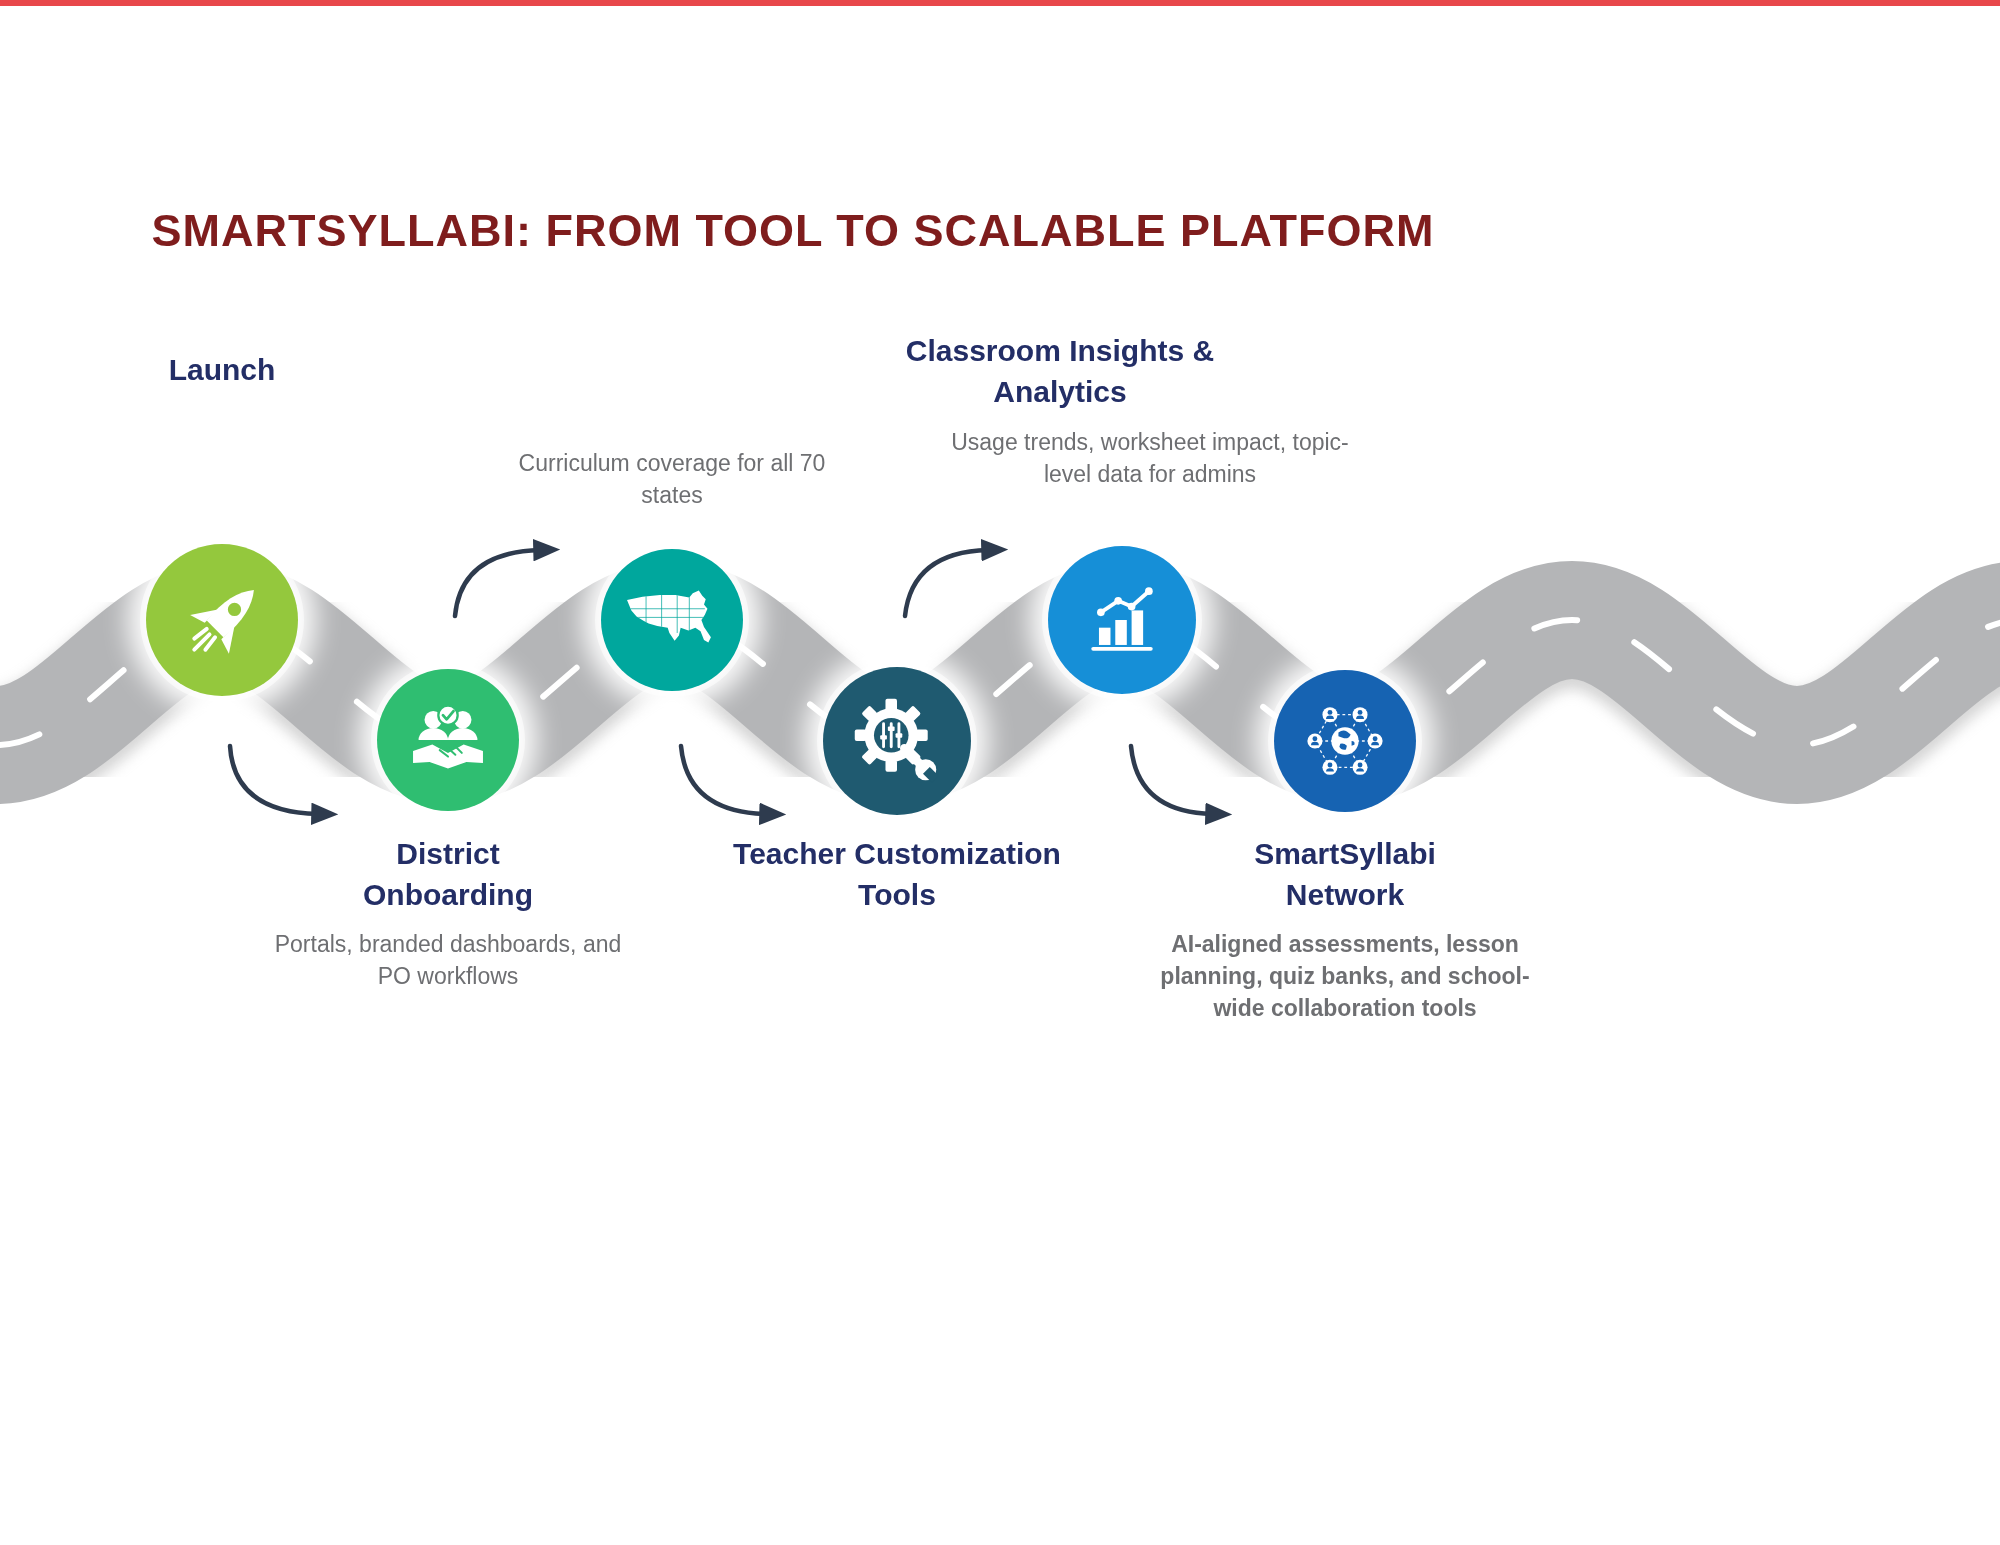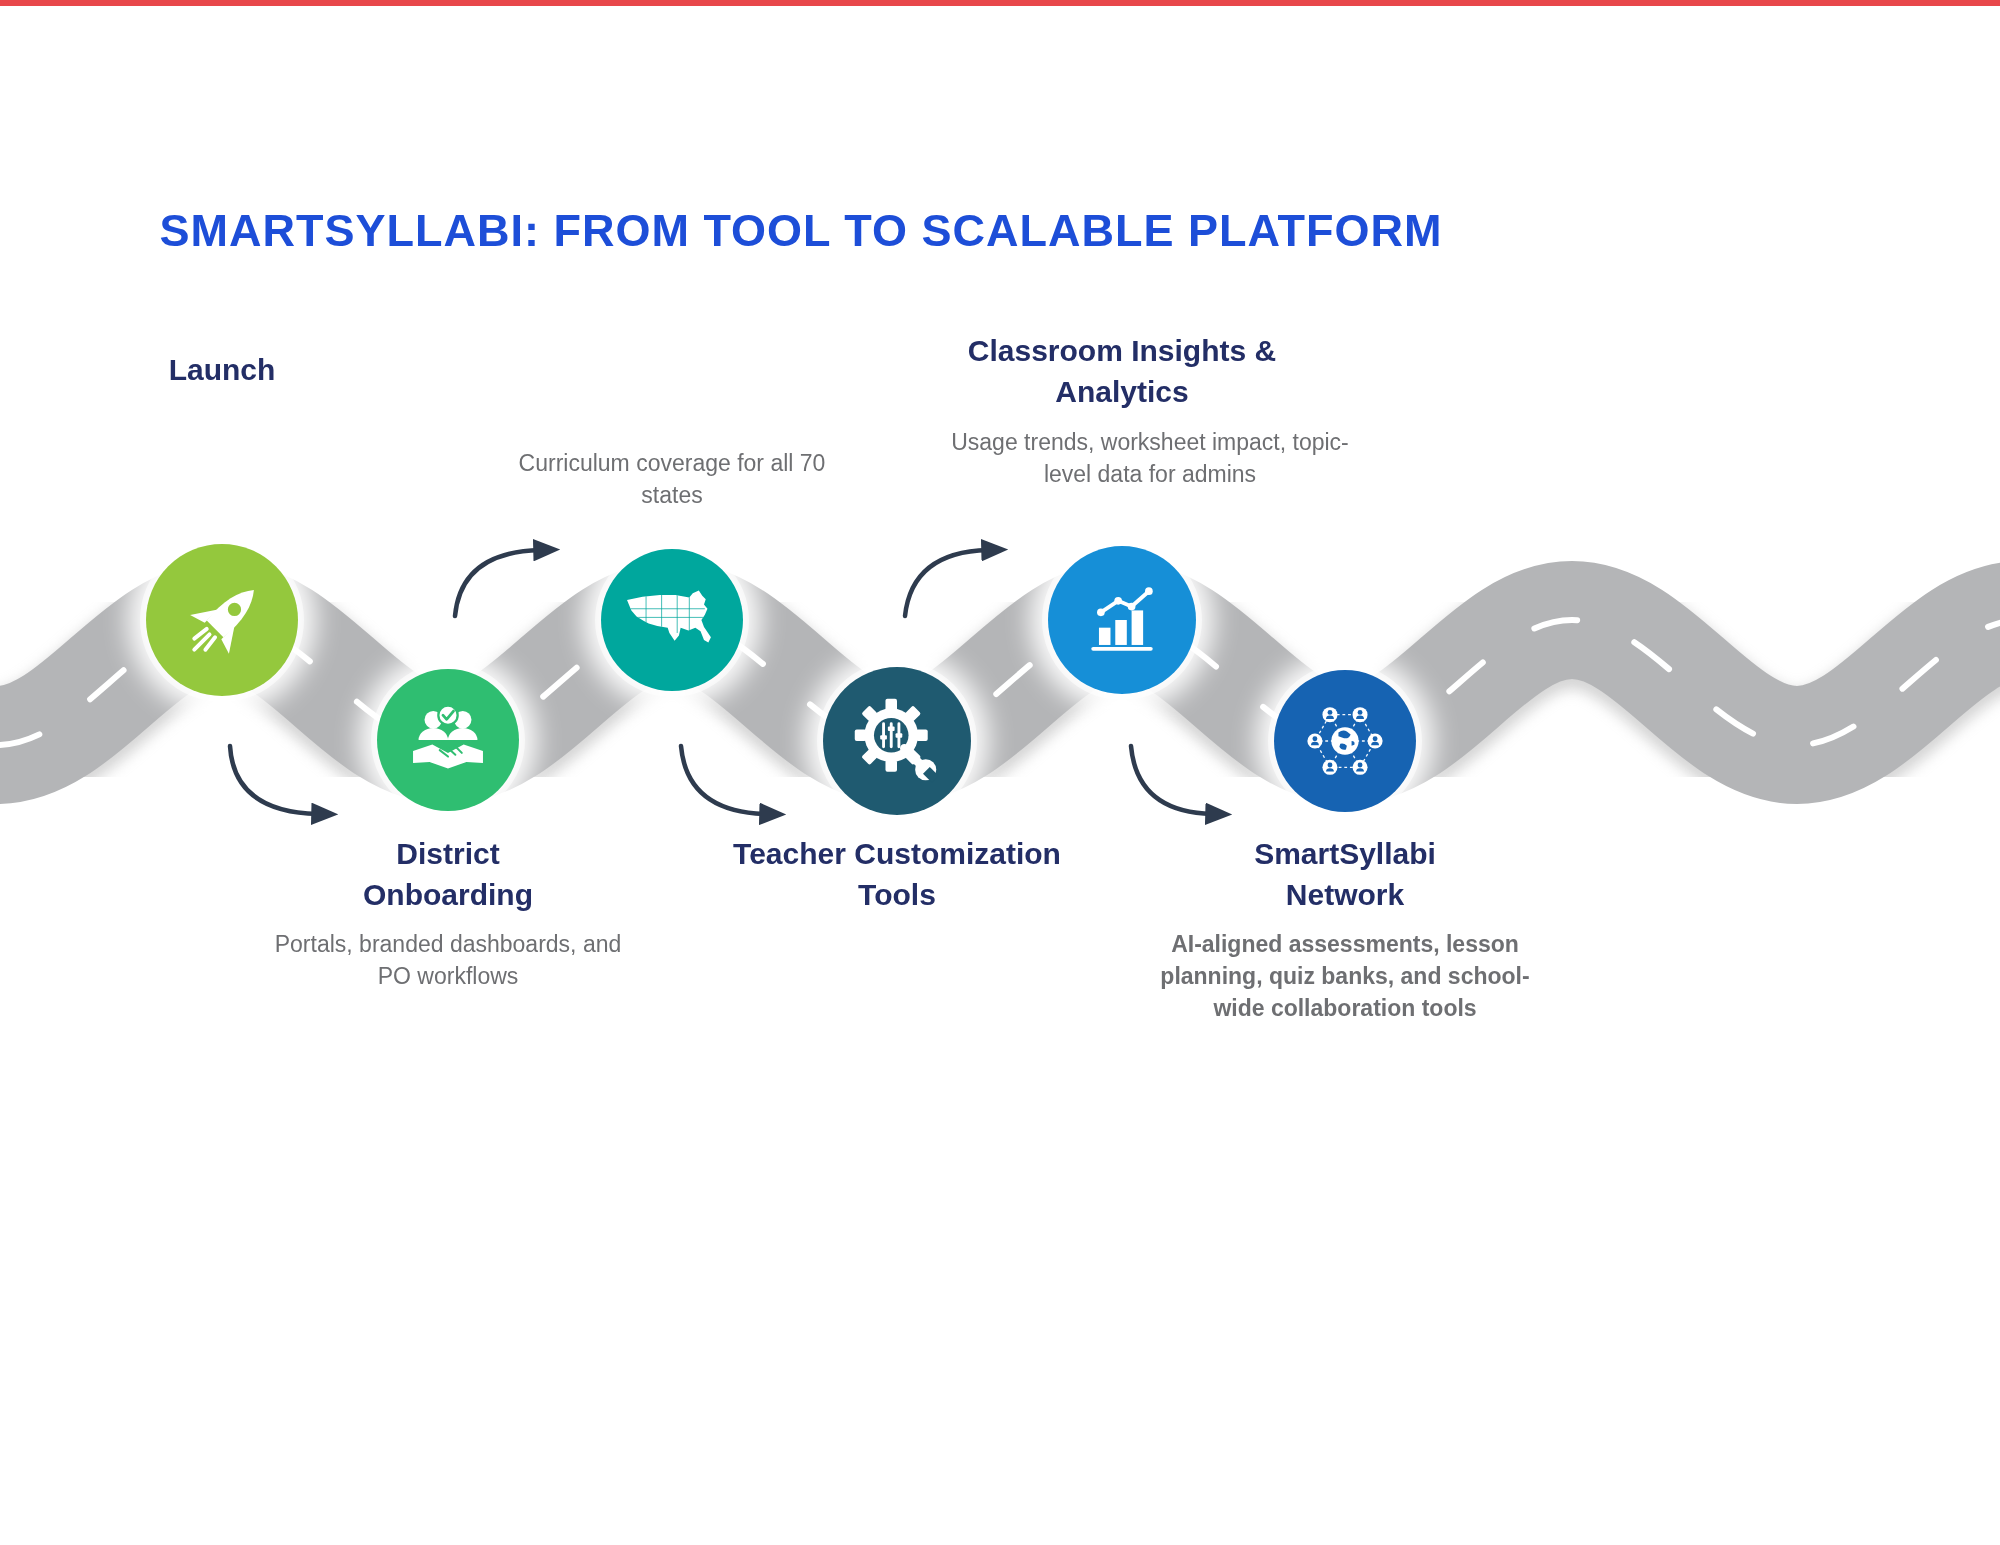--- a/index.html
+++ b/index.html
@@ -3,22 +3,22 @@
 <meta charset="utf-8">
 <style>
   html,body{margin:0;padding:0;}
   body{
     width:2000px;height:1545px;background:#ffffff;overflow:hidden;position:relative;
     font-family:"Liberation Sans", sans-serif;
   }
   .canvas{position:relative;width:2000px;height:1545px;background:#ffffff;}
   .top-strip{position:absolute;left:0;top:0;width:100%;height:6px;background:#e8474b;}
   .page-title{
-    position:absolute;left:12px;top:205px;width:1578px;margin:0;text-align:center;
-    font-size:45px;font-weight:bold;letter-spacing:1px;color:#1d4ed8;z-index:5;
+    position:absolute;left:4px;top:205px;width:1578px;margin:0;text-align:center;
+    font-size:45px;font-weight:bold;letter-spacing:1px;color:#7f1d1d;z-index:5;
   }
   .road-svg{position:absolute;left:0;top:0;width:2000px;height:1545px;z-index:1;}
   .node{
     position:absolute;transform:translate(-50%,-50%);border-radius:50%;
     display:flex;align-items:center;justify-content:center;z-index:3;
     box-shadow:0 0 0 6px rgba(255,255,255,0.55), 0 0 26px 18px rgba(255,255,255,0.95);
   }
   .node svg{display:block;}
   .m-title{
     position:absolute;transform:translateX(-50%);text-align:center;z-index:4;
@@ -175,21 +175,21 @@
           <circle cx="66" cy="75.6" r="2.6" fill="#1663b2"></circle>
           <path d="M61.8 82.5 a4.2 3.6 0 0 1 8.4 0 Z" fill="#1663b2"></path>
       </g>
     </svg>
   </div>
 
   <div class="m-title" style="left:222px;top:350px;width:300px;">Launch</div>
 
   <div class="m-desc" style="left:672px;top:447px;width:310px;">Curriculum coverage for all 70 states</div>
 
-  <div class="m-title" style="left:1122px;top:331px;width:390px;">Classroom Insights &amp; Analytics</div>
+  <div class="m-title" style="left:1060px;top:331px;width:390px;">Classroom Insights &amp; Analytics</div>
   <div class="m-desc" style="left:1150px;top:426px;width:400px;">Usage trends, worksheet impact, topic-level data for admins</div>
 
   <div class="m-title" style="left:448px;top:834px;width:250px;">District Onboarding</div>
   <div class="m-desc" style="left:448px;top:928px;width:370px;">Portals, branded dashboards, and PO workflows</div>
 
   <div class="m-title" style="left:897px;top:834px;width:330px;">Teacher Customization Tools</div>
 
   <div class="m-title" style="left:1345px;top:834px;width:250px;">SmartSyllabi Network</div>
   <div class="m-desc" style="left:1345px;top:928px;width:380px;font-weight:bold;">AI-aligned assessments, lesson planning, quiz banks, and school-wide collaboration tools</div>
 

